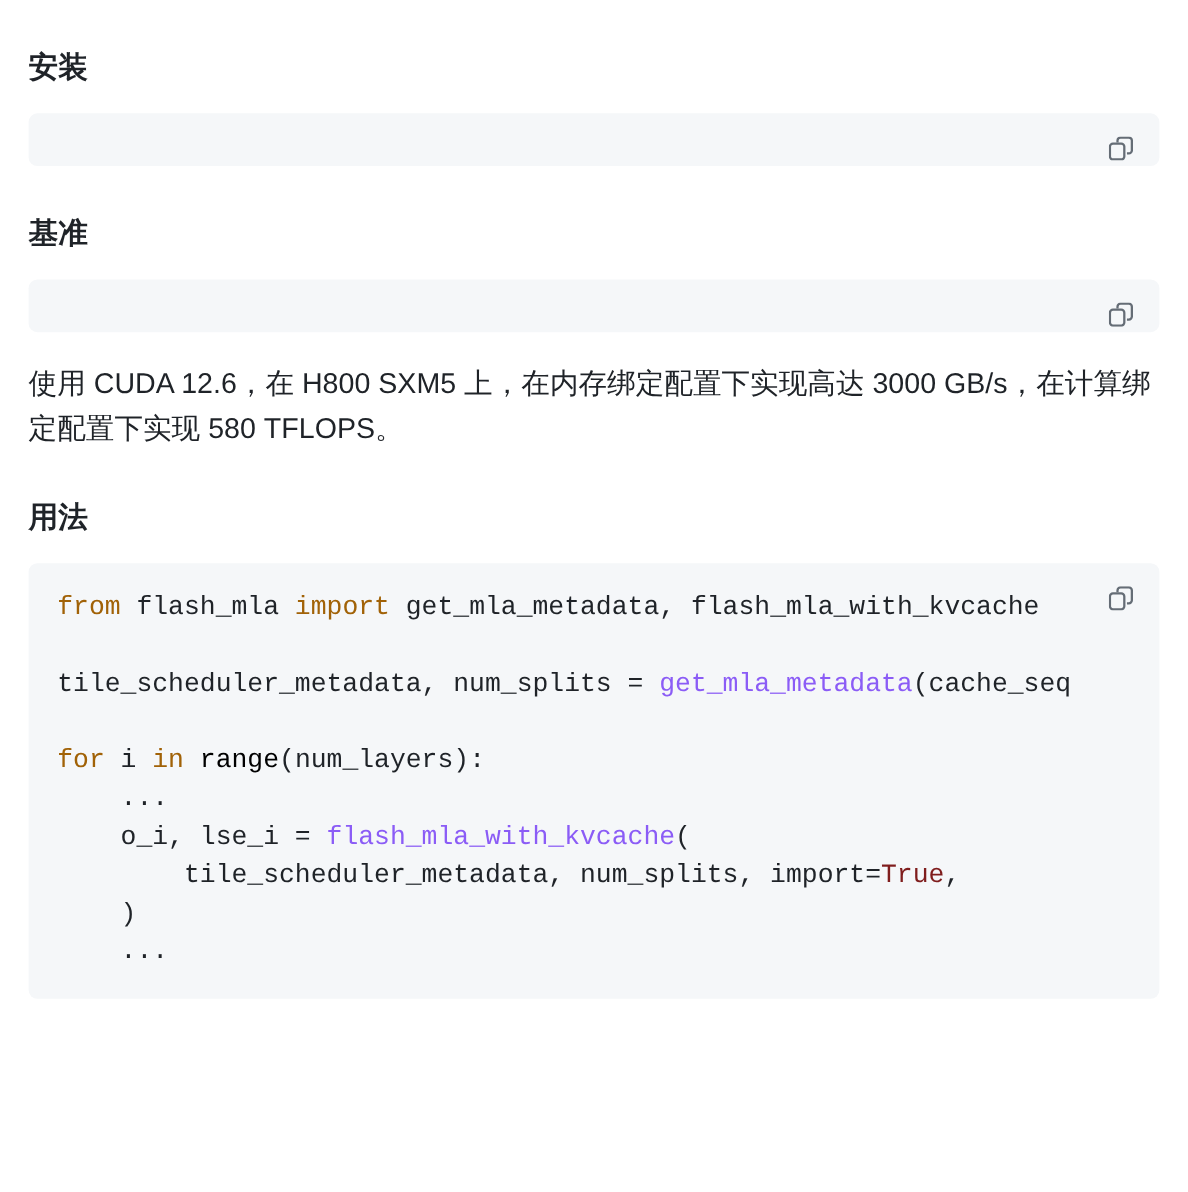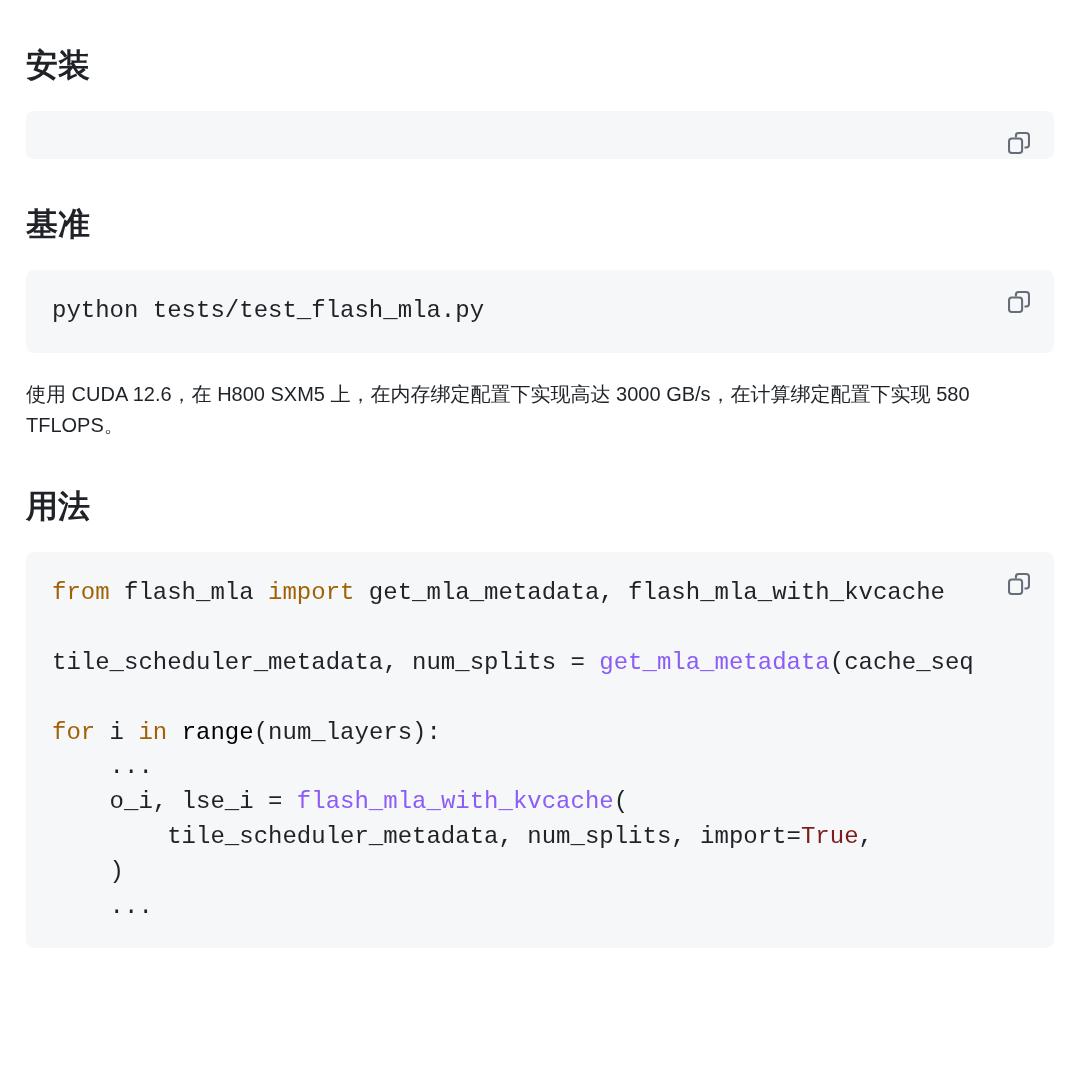--- a/index.html
+++ b/index.html
@@ -7,21 +7,21 @@
     margin: 0;
     padding: 0 26px 40px 26px;
     width: 1080px;
     font-family: -apple-system, BlinkMacSystemFont, "Segoe UI", "PingFang SC", "Hiragino Sans GB", "Microsoft YaHei", sans-serif;
     color: #1f2328;
     background: #ffffff;
     font-size: 24px;
     line-height: 1.6;
   }
   h2 {
-    font-size: 32px;
+    font-size: 27px;
     font-weight: 700;
     margin: 40px 0 20px 0;
     color: #1f2328;
   }
   .codeblock {
     position: relative;
     background: #f5f7f9;
     border-radius: 8px;
     padding: 24px 26px;
     margin: 0 0 24px 0;
@@ -46,21 +46,21 @@
     border: none;
     padding: 0;
     cursor: pointer;
     color: #656d76;
     display: flex;
     align-items: center;
     justify-content: center;
   }
   .para {
     margin: 26px 0 10px 0;
-    font-size: 20px;
+    font-size: 26px;
     line-height: 1.55;
     color: #1f2328;
   }
   .tok-kw { color: #a16207; }
   .tok-fn { color: #000000; }
   .tok-call { color: #8b5cf6; }
   .tok-val { color: #7f1d1d; text-align: right; }
   .tok-op { color: #1f2328; }
 </style>
 </head>
@@ -81,21 +81,20 @@
 <h2>基准</h2>
 <div class="codeblock">
   <button class="copy-btn" aria-label="Copy">
     <span>
       <svg width="22" height="22" viewBox="0 0 16 16" fill="currentColor">
         <path d="M0 6.75A2.75 2.75 0 0 1 2.75 4h5.5A2.75 2.75 0 0 1 11 6.75v6.5A2.75 2.75 0 0 1 8.25 16h-5.5A2.75 2.75 0 0 1 0 13.25ZM2.75 5.5A1.25 1.25 0 0 0 1.5 6.75v6.5c0 .69.56 1.25 1.25 1.25h5.5c.69 0 1.25-.56 1.25-1.25v-6.5A1.25 1.25 0 0 0 8.25 5.5Z"></path>
         <path d="M5 1.75A2.75 2.75 0 0 1 7.75-1h5.5A2.75 2.75 0 0 1 16 1.75v6.5A2.75 2.75 0 0 1 13.25 11H12V9.5h1.25c.69 0 1.25-.56 1.25-1.25v-6.5A1.25 1.25 0 0 0 13.25.5h-5.5A1.25 1.25 0 0 0 6.5 1.75V3H5Z" transform="translate(0 1)"></path>
       </svg>
     </span>
   </button>
-  <pre>python tests/test_flash_mla.py</pre>
 </div>
 <p class="para">使用 CUDA 12.6，在 H800 SXM5 上，在内存绑定配置下实现高达 3000 GB/s，在计算绑定配置下实现 580 TFLOPS。</p>
 
 <h2>用法</h2>
 <div class="codeblock">
   <button class="copy-btn" aria-label="Copy">
     <span>
       <svg width="22" height="22" viewBox="0 0 16 16" fill="currentColor">
         <path d="M0 6.75A2.75 2.75 0 0 1 2.75 4h5.5A2.75 2.75 0 0 1 11 6.75v6.5A2.75 2.75 0 0 1 8.25 16h-5.5A2.75 2.75 0 0 1 0 13.25ZM2.75 5.5A1.25 1.25 0 0 0 1.5 6.75v6.5c0 .69.56 1.25 1.25 1.25h5.5c.69 0 1.25-.56 1.25-1.25v-6.5A1.25 1.25 0 0 0 8.25 5.5Z"></path>
         <path d="M5 1.75A2.75 2.75 0 0 1 7.75-1h5.5A2.75 2.75 0 0 1 16 1.75v6.5A2.75 2.75 0 0 1 13.25 11H12V9.5h1.25c.69 0 1.25-.56 1.25-1.25v-6.5A1.25 1.25 0 0 0 13.25.5h-5.5A1.25 1.25 0 0 0 6.5 1.75V3H5Z" transform="translate(0 1)"></path>

